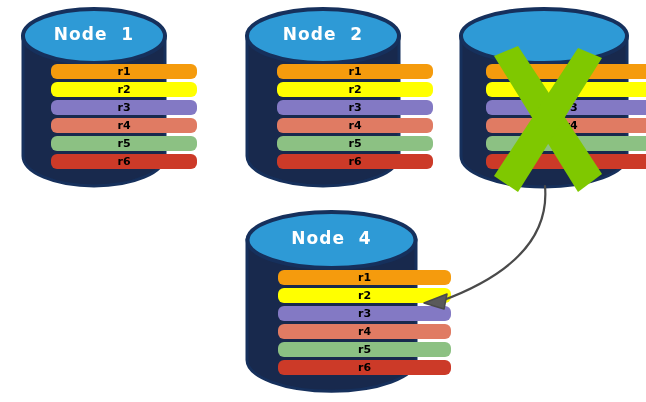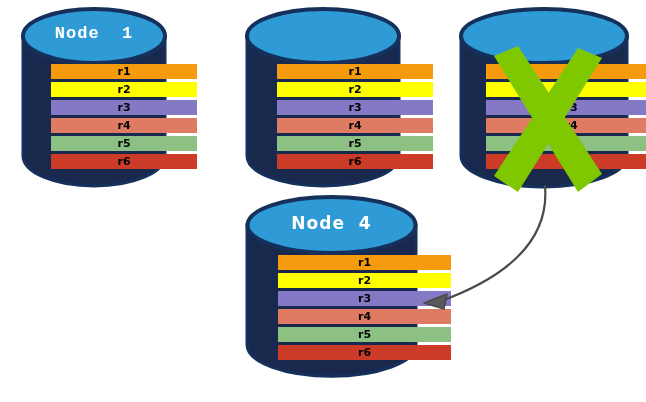--- a/index.html
+++ b/index.html
@@ -39,21 +39,21 @@
     pointer-events: none;
     white-space: pre;
   }
   .rec-stack {
     position: absolute;
     left: 0;
     width: 100%;
   }
   .rec {
     position: relative;
-    border-radius: 0;
+    border-radius: 6px;
     color: #000000;
     font-weight: bold;
     text-align: center;
     font-family: "DejaVu Sans", "Liberation Sans", sans-serif;
     line-height: 15px;
     height: 15px;
     font-size: 11px;
     box-sizing: border-box;
   }
   .arrow-layer {
@@ -71,21 +71,21 @@
 </head>
 <body>
 
 <div id="stage">
 
   <div class="node" style="left:21px; top:6px; width:146px; height:180px;">
     <svg width="146" height="180" viewBox="0 0 146 180">
       <path d="M2,30 L2,150 A 71,30 0 0 0 144,150 L144,30 Z" fill="#18294D" stroke="#16305C" stroke-width="3"></path>
       <ellipse cx="73" cy="30" rx="71" ry="27" fill="#2E9AD6" stroke="#16305C" stroke-width="4"></ellipse>
     </svg>
-    <div class="node-label" style="top:18px; font-size:17px;font-family:Liberation Mono, monospace;">Node  1</div>
+    <div class="node-label" style="top:18px; font-size:17px;">Node  1</div>
     <div class="rec-stack" style="top:58px; padding:0 30px;">
       <div class="rec" style="background:#F59B0D; margin-bottom:3px;">
         <span>r1</span>
       </div>
       <div class="rec" style="background:#FFFF00; margin-bottom:3px;">
         <span>r2</span>
       </div>
       <div class="rec" style="background:#8379C4; margin-bottom:3px;">
         <span>r3</span>
       </div>
@@ -99,20 +99,21 @@
         <span>r6</span>
       </div>
     </div>
   </div>
 
   <div class="node" style="left:245px; top:6px; width:156px; height:180px;">
     <svg width="156" height="180" viewBox="0 0 156 180">
       <path d="M2,30 L2,150 A 76,30 0 0 0 154,150 L154,30 Z" fill="#18294D" stroke="#16305C" stroke-width="3"></path>
       <ellipse cx="78" cy="30" rx="76" ry="27" fill="#2E9AD6" stroke="#16305C" stroke-width="4"></ellipse>
     </svg>
+    <div class="node-label" style="top:18px; font-size:17px;">Node  2</div>
     <div class="rec-stack" style="top:58px; padding:0 32px;">
       <div class="rec" style="background:#F59B0D; margin-bottom:3px;">
         <span>r1</span>
       </div>
       <div class="rec" style="background:#FFFF00; margin-bottom:3px;">
         <span>r2</span>
       </div>
       <div class="rec" style="background:#8379C4; margin-bottom:3px;">
         <span>r3</span>
       </div>
@@ -157,21 +158,21 @@
 
   <div class="xmark" style="left:492px; top:46px; width:112px; height:146px;">
     <svg width="112" height="146" viewBox="0 0 112 146">
       <g fill="#7FC800">
         <polygon points="2,10 26,0 110,128 86,146"></polygon>
         <polygon points="110,12 86,2 2,130 26,146"></polygon>
       </g>
     </svg>
   </div>
 
-  <div class="node" style="left:245px; top:193px; width:173px; height:184px;">
+  <div class="node" style="left:245px; top:208px; width:173px; height:184px;">
     <svg width="173" height="184" viewBox="0 0 173 184">
       <path d="M2,32 L2,152 A 84,31 0 0 0 171,152 L171,32 Z" fill="#18294D" stroke="#16305C" stroke-width="3"></path>
       <ellipse cx="86.5" cy="32" rx="84" ry="28" fill="#2E9AD6" stroke="#16305C" stroke-width="4"></ellipse>
     </svg>
     <div class="node-label" style="top:20px; font-size:17px;">Node  4</div>
     <div class="rec-stack" style="top:62px; padding:0 33px;">
       <div class="rec" style="background:#F59B0D; margin-bottom:3px;">
         <span>r1</span>
       </div>
       <div class="rec" style="background:#FFFF00; margin-bottom:3px;">

